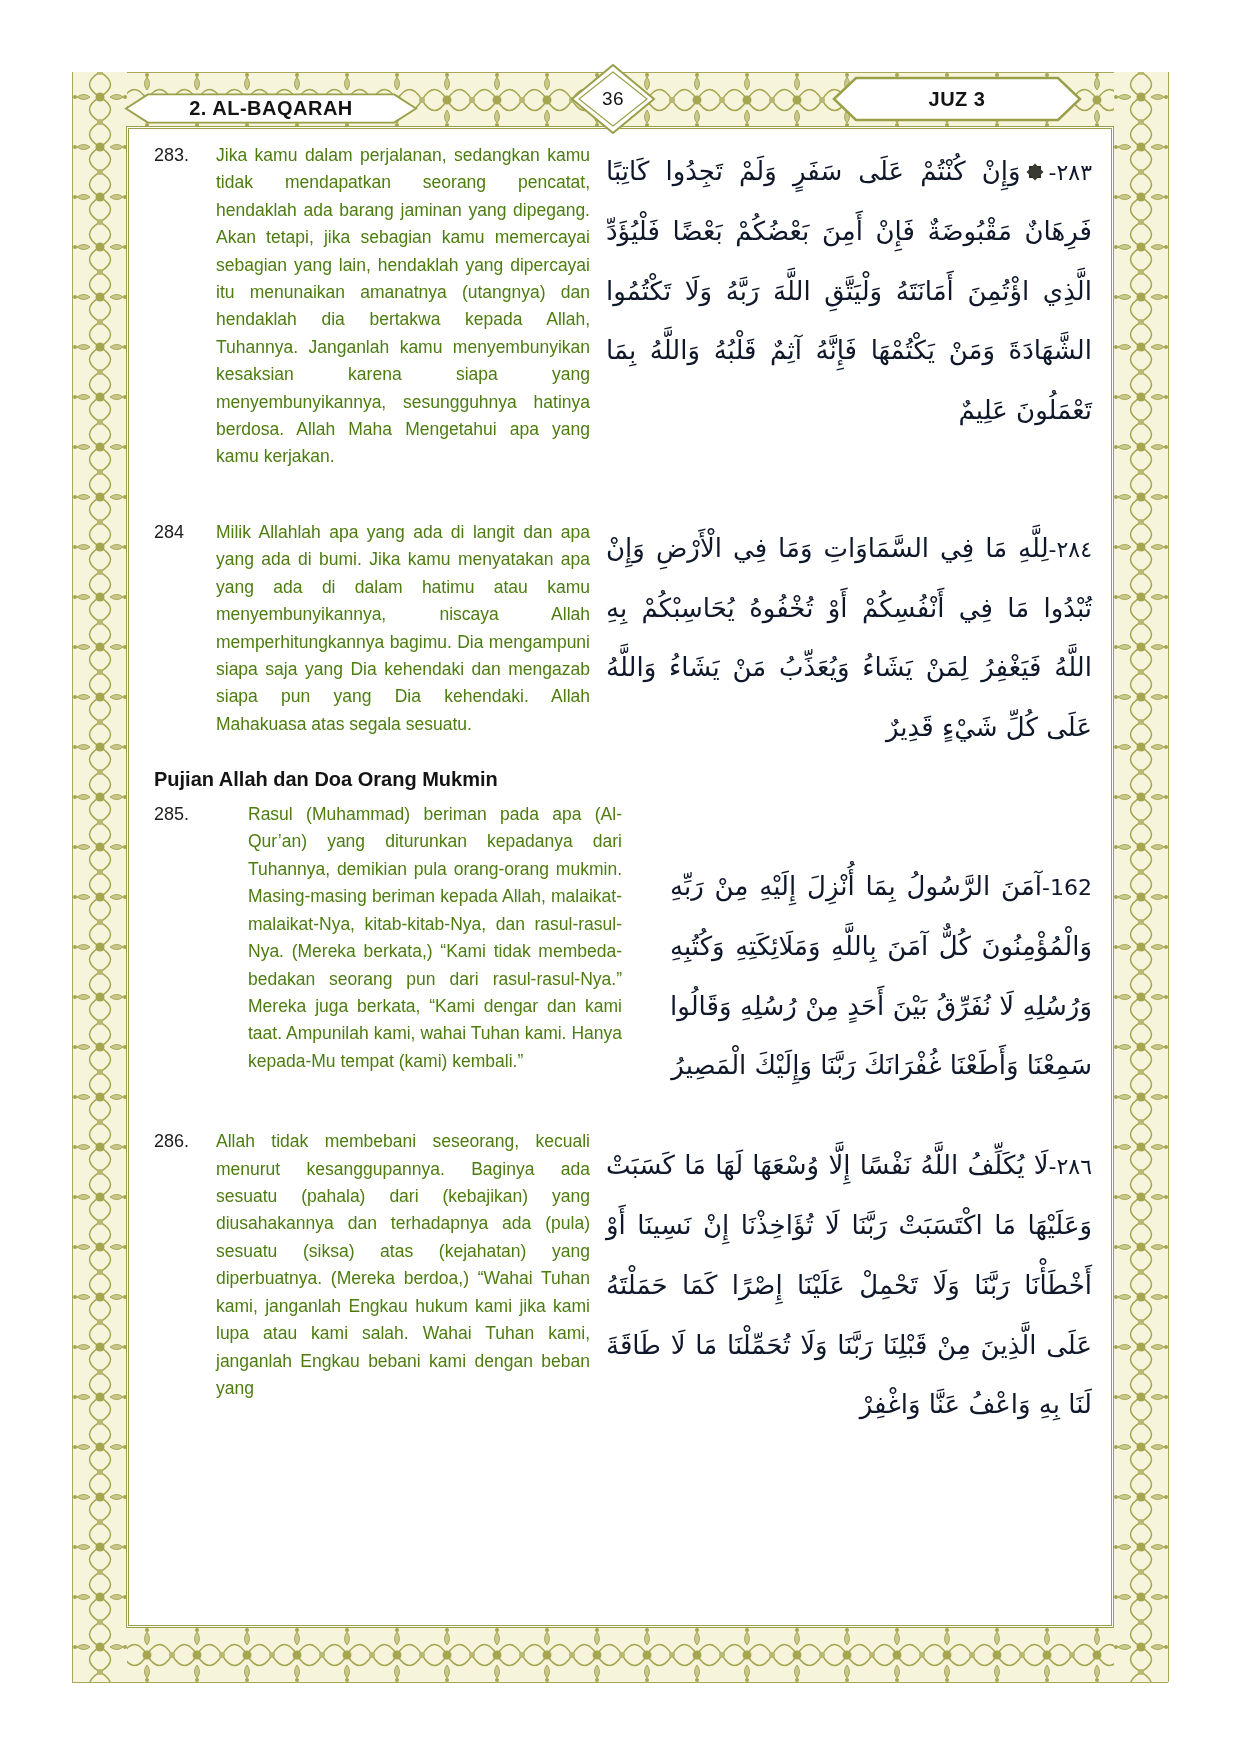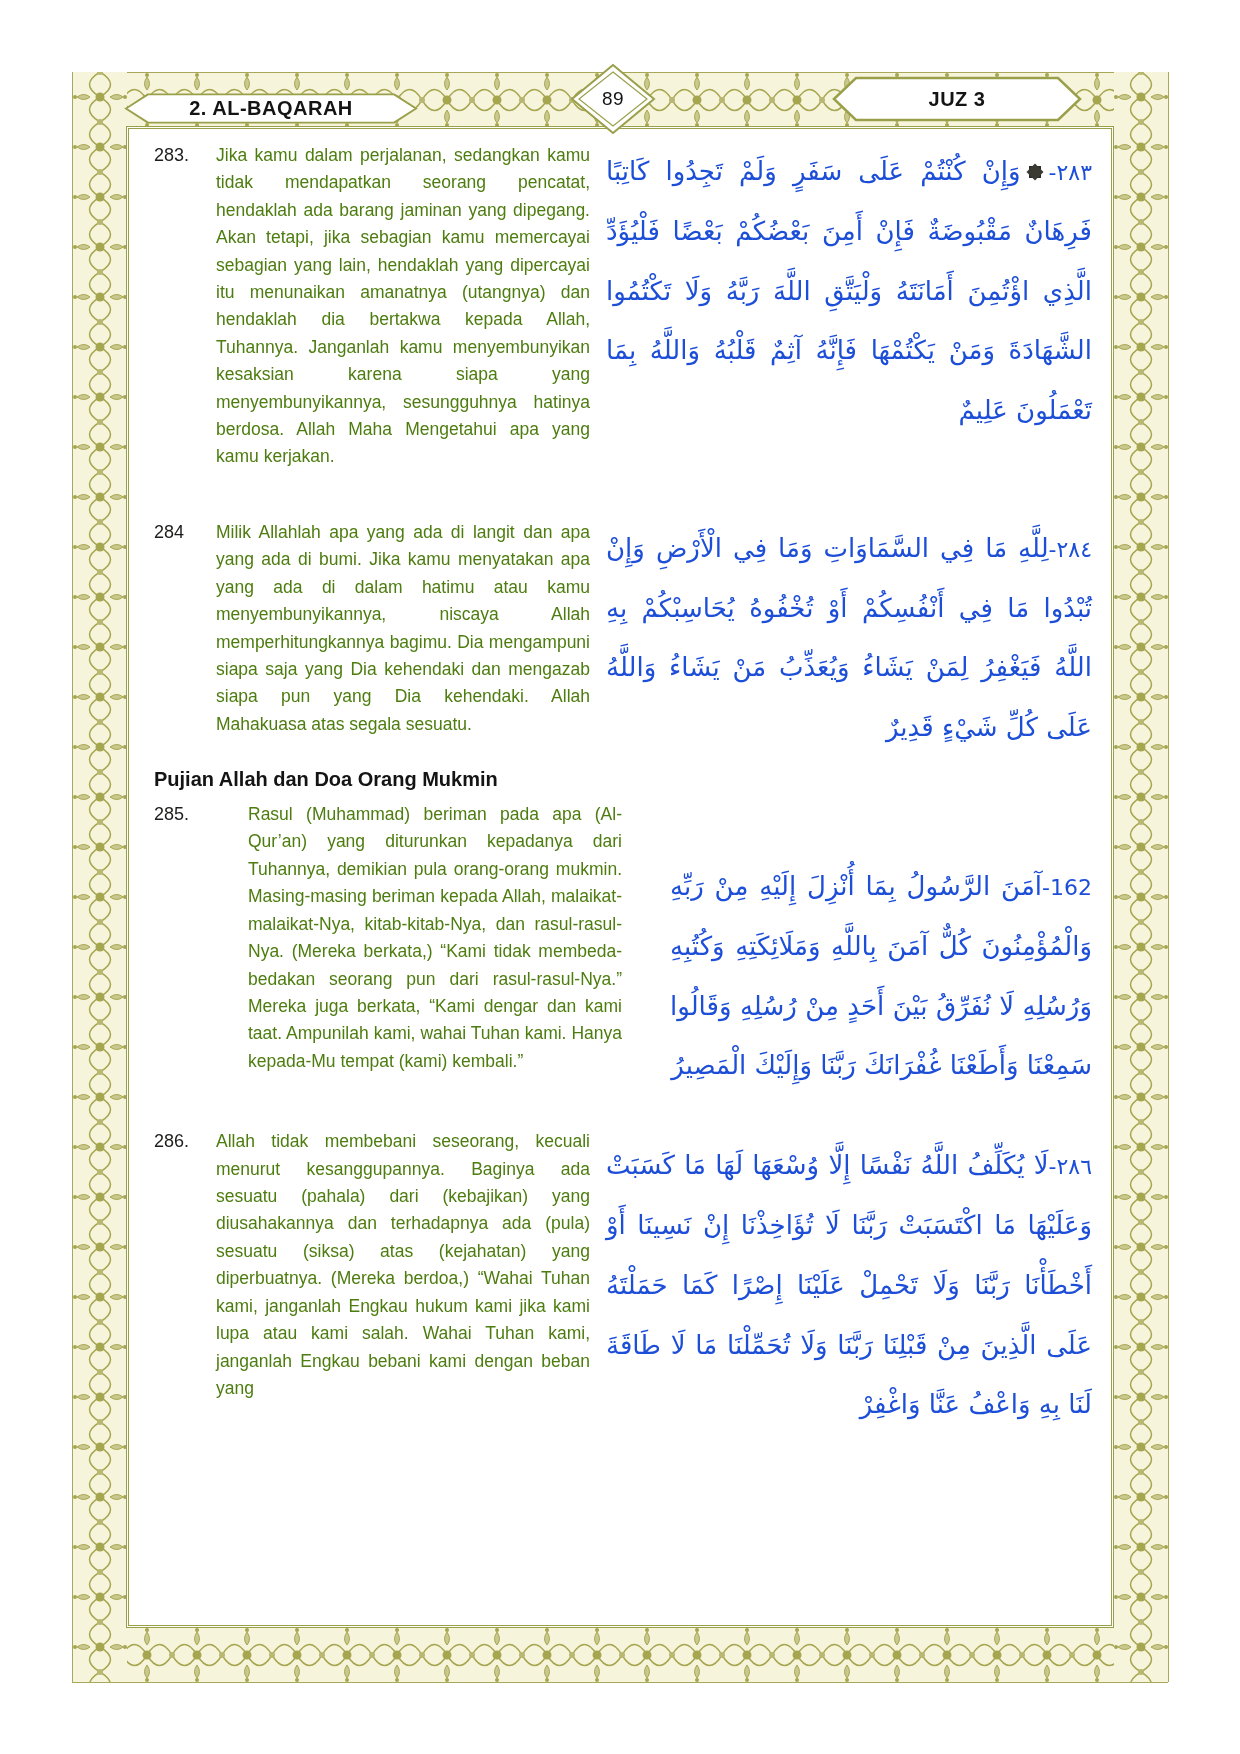--- a/index.html
+++ b/index.html
@@ -32,21 +32,21 @@
     padding:10px 16px 0 22px;box-sizing:border-box;
   }
   .verse-row{display:grid;grid-template-columns:50px 374px 1fr;column-gap:12px;}
   .row-283{margin-bottom:48px;}
   .row-284{margin-bottom:10px;}
   .row-285{margin-bottom:32px;gap:44px;}
   .vnum{font-size:18px;line-height:27.4px;}
   .vtext{font-size:17.5px;line-height:27.4px;text-align:justify;color:#4d7c0f;}
   .varabic{
     direction:rtl;font-family:"DejaVu Sans",sans-serif;font-size:26px;line-height:2.3;
-    text-align:justify;color:#1d4ed8;padding-left:4px;
+    text-align:justify;color:#0f172a;padding-left:4px;
   }
   .aynum{font-size:22px;letter-spacing:1px;}
   .ar-285{padding-top:56px;}
   .ar-286{padding-top:8px;}
   .heading{font-size:20px;font-weight:bold;margin:6px 0 10px 0;color:#141414;}
   
   .star8{position:relative;display:inline-block;width:14px;height:14px;margin:0 7px 2px 7px;vertical-align:middle;}
   .star8::before,.star8::after{content:"";position:absolute;inset:1px;background:#2d2d28;}
   .star8::after{transform:rotate(45deg);background:#3a3a33;}
 </style>
@@ -108,21 +108,21 @@
       <polygon points="2,23 24,2 270,2 292,23 270,44 24,44" fill="#ffffff" stroke="#9aa04a" stroke-width="2.5"></polygon>
     </svg>
     <span class="badge-text">2. AL-BAQARAH</span>
   </div>
 
   <div class="badge badge-center">
     <svg viewBox="0 0 86 70">
       <polygon points="43,1 84,35 43,69 2,35" fill="#ffffff" stroke="#9aa04a" stroke-width="2"></polygon>
       <polygon points="43,8 77,35 43,62 9,35" fill="none" stroke="#9aa04a" stroke-width="1.2"></polygon>
     </svg>
-    <span class="badge-text">89</span>
+    <span class="badge-text">36</span>
   </div>
 
   <div class="badge badge-right">
     <svg viewBox="0 0 250 46" preserveAspectRatio="none">
       <polygon points="2,23 24,2 226,2 248,23 226,44 24,44" fill="#ffffff" stroke="#9aa04a" stroke-width="2.5"></polygon>
     </svg>
     <span class="badge-text">JUZ 3</span>
   </div>
 
   <div class="content">

